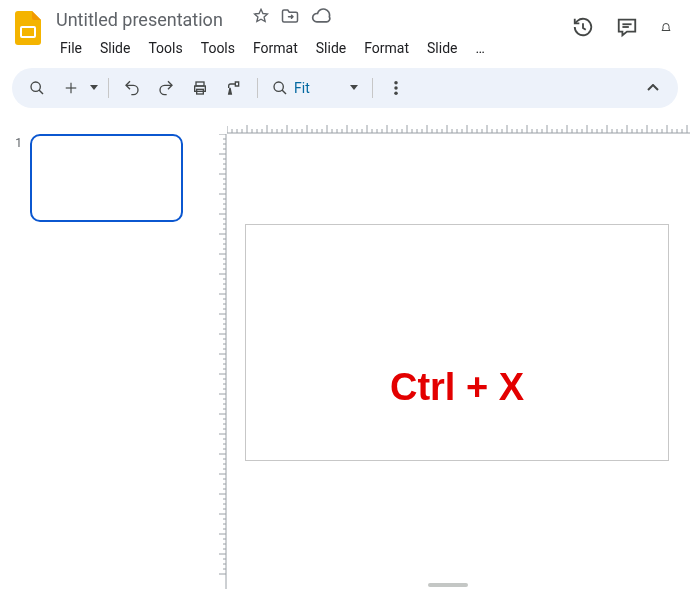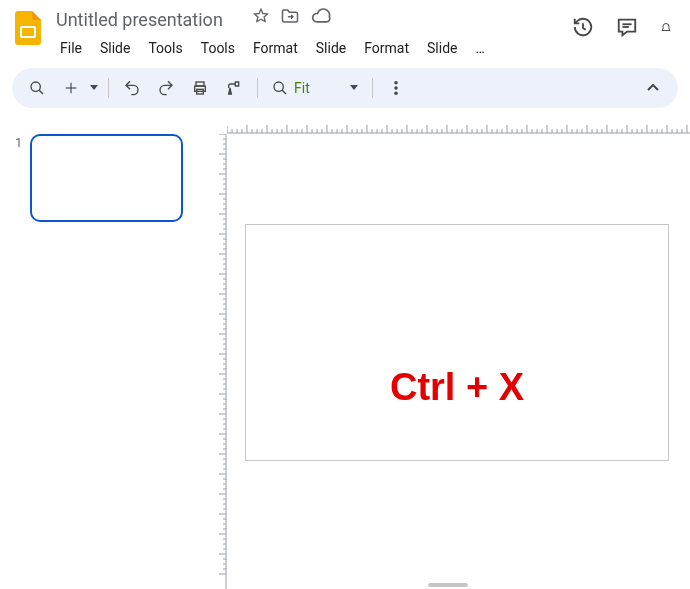--- a/index.html
+++ b/index.html
@@ -16,21 +16,21 @@
     .header-right { display: flex; align-items: center; gap: 22px; padding-top: 8px; padding-right: 6px; color: #444746; }
     .hr-icon { cursor: pointer; display:flex; align-items:center; justify-content:center; }
 
     .toolbar-wrap { padding: 8px 12px; }
     .toolbar { background: #edf2fa; border-radius: 24px; height: 40px; display: flex; align-items: center; padding: 0 10px; gap: 4px; }
     .tb-btn { width: 30px; height: 30px; border-radius: 6px; display: flex; align-items: center; justify-content: center; cursor: pointer; color: #444746; }
     .tb-sep { width: 1px; height: 20px; background: #c7c7c7; margin: 0 4px; }
     .tb-combo { display: flex; align-items: center; gap: 2px; }
     .tb-dd { width:12px; display:flex; justify-content:center; }
     .zoom { display: flex; align-items: center; gap: 6px; padding: 0 6px; cursor:pointer; }
-    .zoom-label { font-size: 14px; color: #4d7c0f; }
+    .zoom-label { font-size: 14px; color: #0369a1; }
     .spacer { flex: 1; }
     .collapse { width: 30px; height: 30px; display:flex; align-items:center; justify-content:center; cursor:pointer; color:#444746; }
 
     .workspace { display: flex; height: calc(589px - 112px); }
     .filmstrip { width: 205px; padding: 18px 10px; }
     .thumb-row { display: flex; align-items: flex-start; gap: 8px; }
     .thumb-num { font-size: 12px; color: #5f6368; padding-top: 2px; width: 12px; text-align: right; }
     .thumb { width: 153px; height: 88px; background: #fff; border: 2px solid #0b57d0; border-radius: 10px; cursor: pointer; }
 
     .canvas-area { flex: 1; position: relative; }

